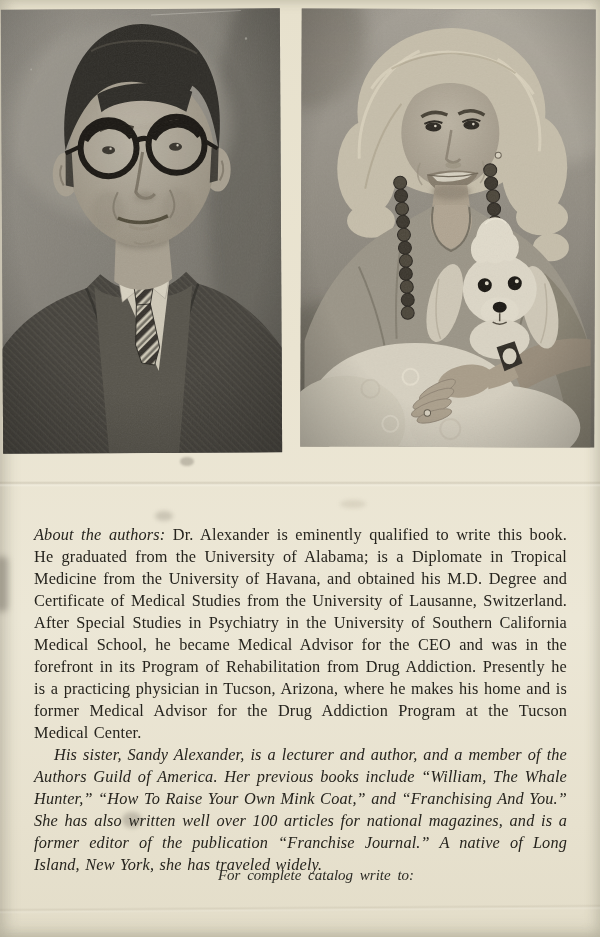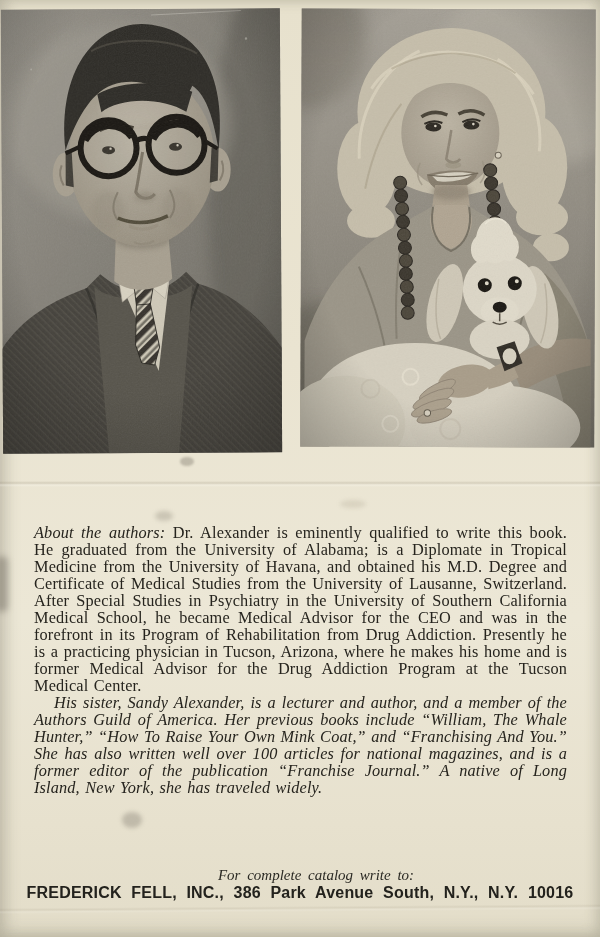--- a/index.html
+++ b/index.html
@@ -20,21 +20,21 @@
   .crease-1{top:481px;}
   .crease-2{top:906px;opacity:.55;transform:rotate(-.4deg);}
   .smudge{position:absolute;border-radius:50%;}
   .smudge-a{left:180px;top:457px;width:14px;height:9px;background:rgba(110,104,92,.35);filter:blur(1px);}
   .smudge-b{left:155px;top:511px;width:18px;height:10px;background:rgba(130,123,108,.30);filter:blur(2px);}
   .smudge-c{left:122px;top:812px;width:20px;height:16px;background:rgba(120,114,104,.35);filter:blur(2px);}
   .smudge-d{left:-4px;top:556px;width:12px;height:56px;background:rgba(95,90,80,.40);filter:blur(3px);border-radius:8px;}
   .smudge-e{left:340px;top:500px;width:26px;height:8px;background:rgba(140,130,105,.18);filter:blur(2px);}
   .about{
     position:absolute;left:34px;top:524px;width:533px;
-    font-size:16.3px;line-height:17px;text-align:justify;
+    font-size:16.3px;line-height:22px;text-align:justify;
     letter-spacing:.15px;word-spacing:1.2px;color:#26241e;
   }
   .about p{margin:0;}
   .about .p2{text-indent:20px;font-style:italic;}
   .lead-in{font-style:italic;}
   .catalog{
     position:absolute;left:16px;top:867px;width:600px;text-align:center;
     font-style:italic;font-size:15px;word-spacing:3px;color:#2b2a24;
   }
   .address{
@@ -313,15 +313,14 @@
   <div class="smudge smudge-c"></div>
   <div class="smudge smudge-d"></div>
   <div class="smudge smudge-e"></div>
 
   <div class="about">
     <p><span class="lead-in">About the authors:</span> <span>Dr. Alexander is eminently qualified to write this book. He graduated from the University of Alabama; is a Diplomate in Tropical Medicine from the University of Havana, and obtained his M.D. Degree and Certificate of Medical Studies from the University of Lausanne, Switzerland. After Special Studies in Psychiatry in the University of Southern California Medical School, he became Medical Advisor for the CEO and was in the forefront in its Program of Rehabilitation from Drug Addiction. Presently he is a practicing physician in Tucson, Arizona, where he makes his home and is former Medical Advisor for the Drug Addiction Program at the Tucson Medical Center.</span></p>
     <p class="p2"><span>His sister, Sandy Alexander, is a lecturer and author, and a member of the Authors Guild of America. Her previous books include “William, The Whale Hunter,” “How To Raise Your Own Mink Coat,” and “Franchising And You.” She has also written well over 100 articles for national magazines, and is a former editor of the publication “Franchise Journal.” A native of Long Island, New York, she has traveled widely.</span></p>
   </div>
 
   <div class="catalog">For complete catalog write to:</div>
-  <div class="address">FREDERICK FELL, INC., 386 Park Avenue South, N.Y., N.Y. 10016</div>
 
 </div>
 
 </body></html>

